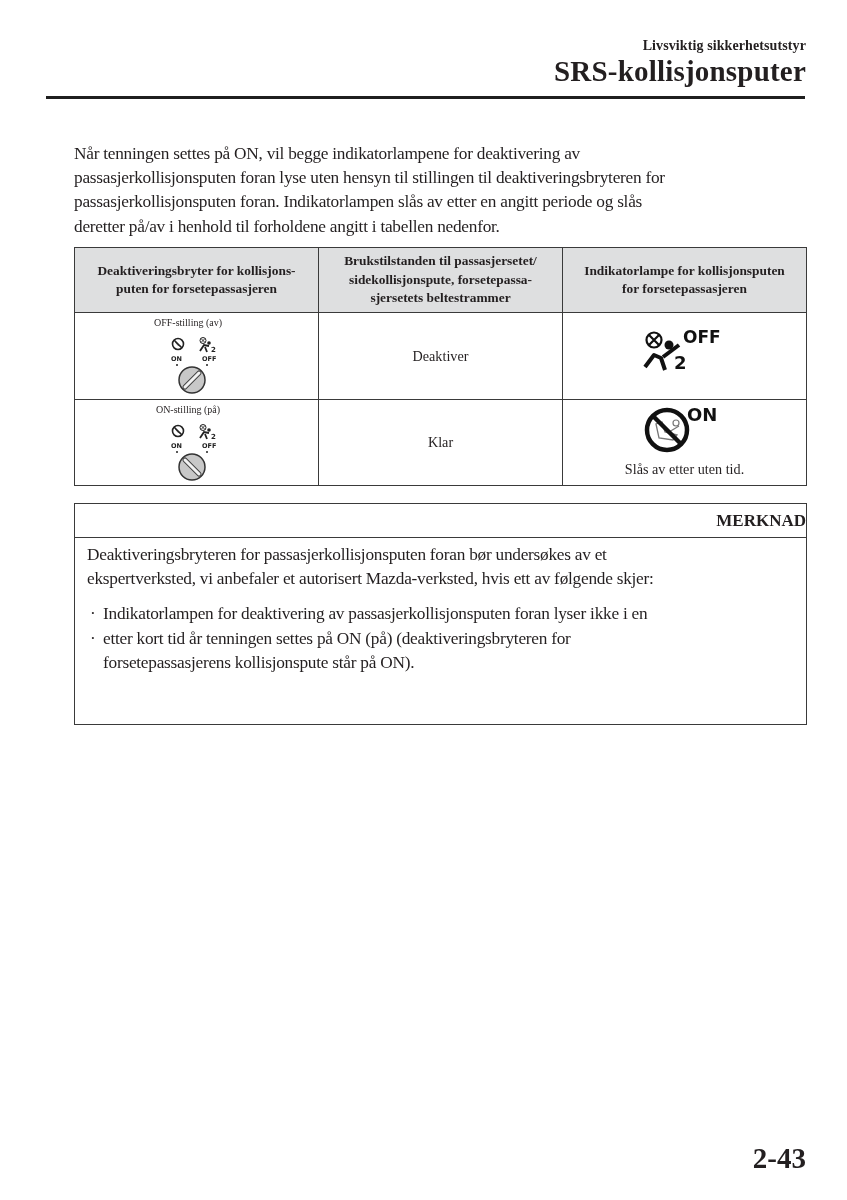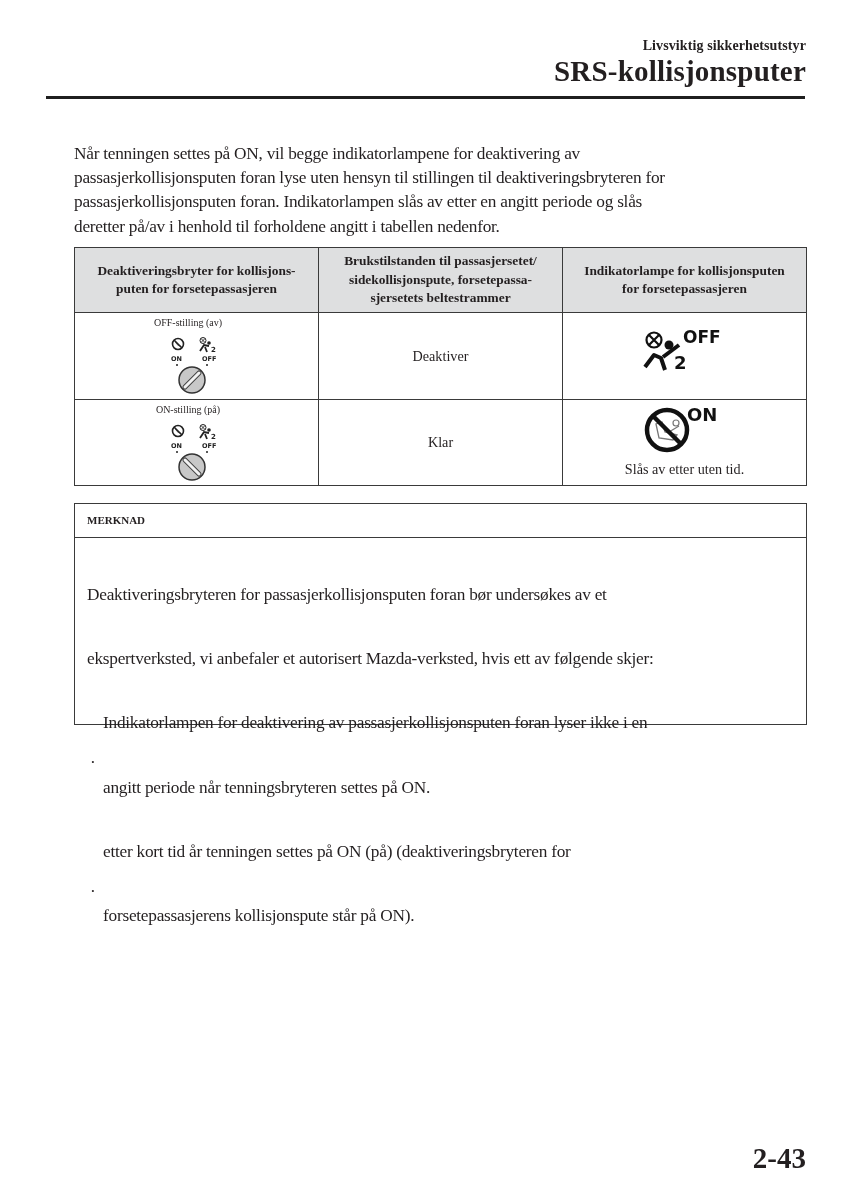--- a/index.html
+++ b/index.html
@@ -47,24 +47,24 @@
   .lamp-off { position: absolute; left: 76px; top: 16px; width: 90px; height: 52px; }
   .lamp-on { position: absolute; left: 80px; top: 4px; width: 90px; height: 50px; }
   .lamp-caption { position: absolute; left: 0; right: 0; bottom: 7px; font-size: 14.2px; }
 
   .note {
     position: absolute; left: 74px; top: 503px; width: 731px; height: 220px;
     border: 1px solid #3a3a3a;
   }
   .note-head {
     height: 33px; border-bottom: 1px solid #3a3a3a;
-    font-size: 11px; font-weight: bold; line-height: 33px; padding-left: 12px;
+    font-size: 17px; font-weight: bold; line-height: 33px; padding-left: 12px; text-align: right;
   }
   .note-body { padding: 5px 0 0 12px; font-size: 17.3px; line-height: 24.2px; letter-spacing: -0.25px; }
-  .note-body span { display: block; white-space: nowrap; margin-top: 40px; }
+  .note-body span { display: block; white-space: nowrap; }
   .bullets { margin-top: 11px; }
   .bullet { position: relative; padding-left: 16px; }
   .bullet .dot { position: absolute; left: 3px; top: 0; }
 
   .page-number {
     position: absolute; right: 41px; top: 1142px; font-size: 29px; font-weight: bold;
   }
 </style>
 </head>
 <body>
@@ -180,21 +180,20 @@
 
 <div class="note">
   <div class="note-head">MERKNAD</div>
   <div class="note-body">
     <span>Deaktiveringsbryteren for passasjerkollisjonsputen foran bør undersøkes av et</span>
     <span>ekspertverksted, vi anbefaler et autorisert Mazda-verksted, hvis ett av følgende skjer:</span>
     <div class="bullets">
       <div class="bullet">
         <span class="dot">·</span>
         <span>Indikatorlampen for deaktivering av passasjerkollisjonsputen foran lyser ikke i en</span>
-        <span>angitt periode når tenningsbryteren settes på ON.</span>
       </div>
       <div class="bullet">
         <span class="dot">·</span>
         <span>etter kort tid år tenningen settes på ON (på) (deaktiveringsbryteren for</span>
         <span>forsetepassasjerens kollisjonspute står på ON).</span>
       </div>
     </div>
   </div>
 </div>
 

